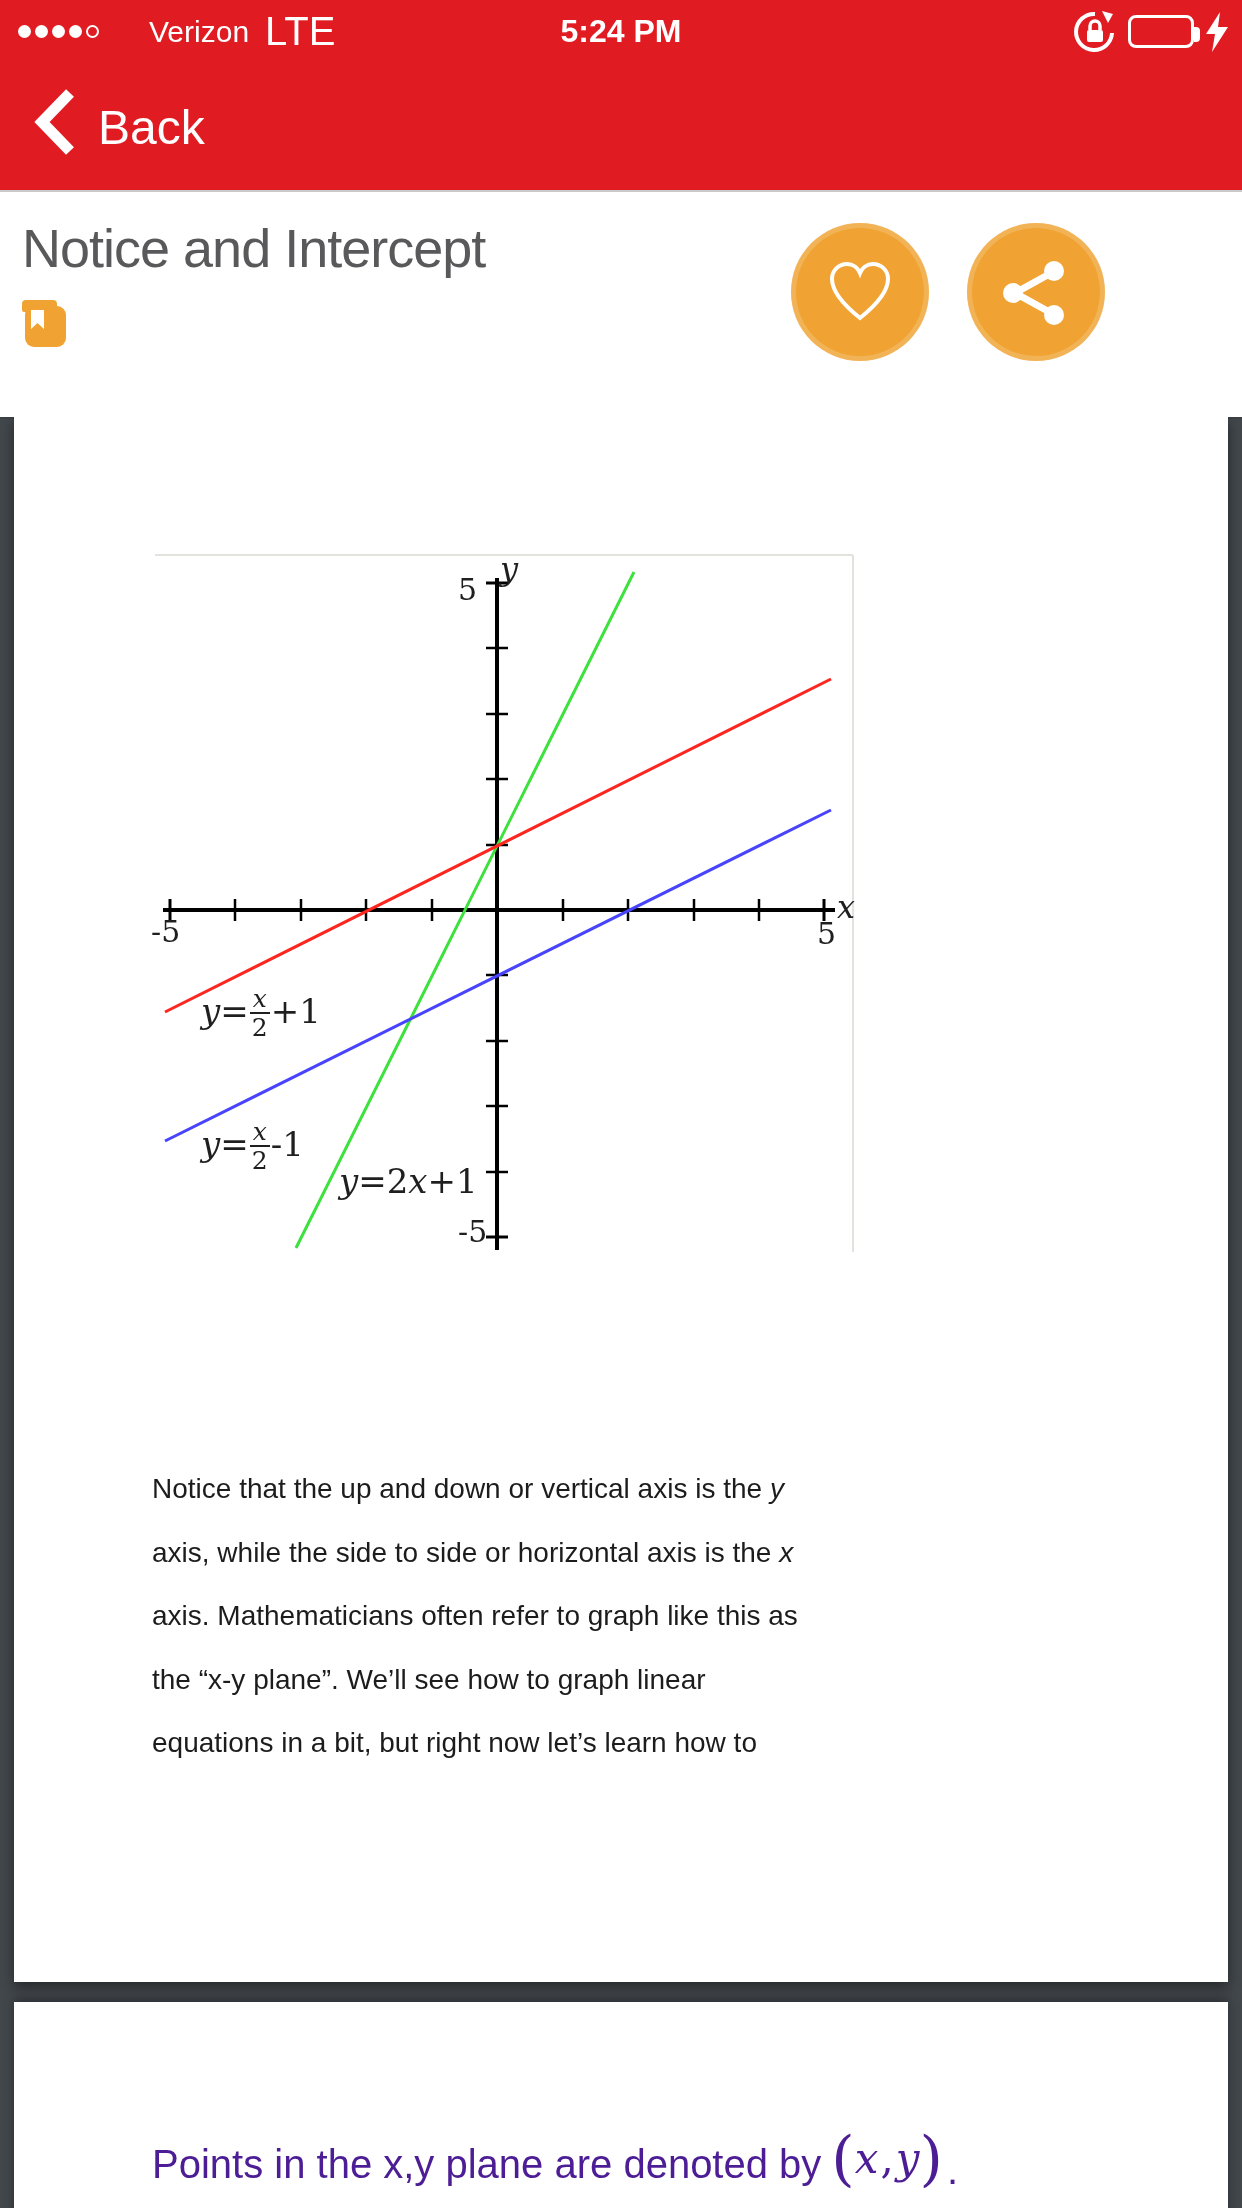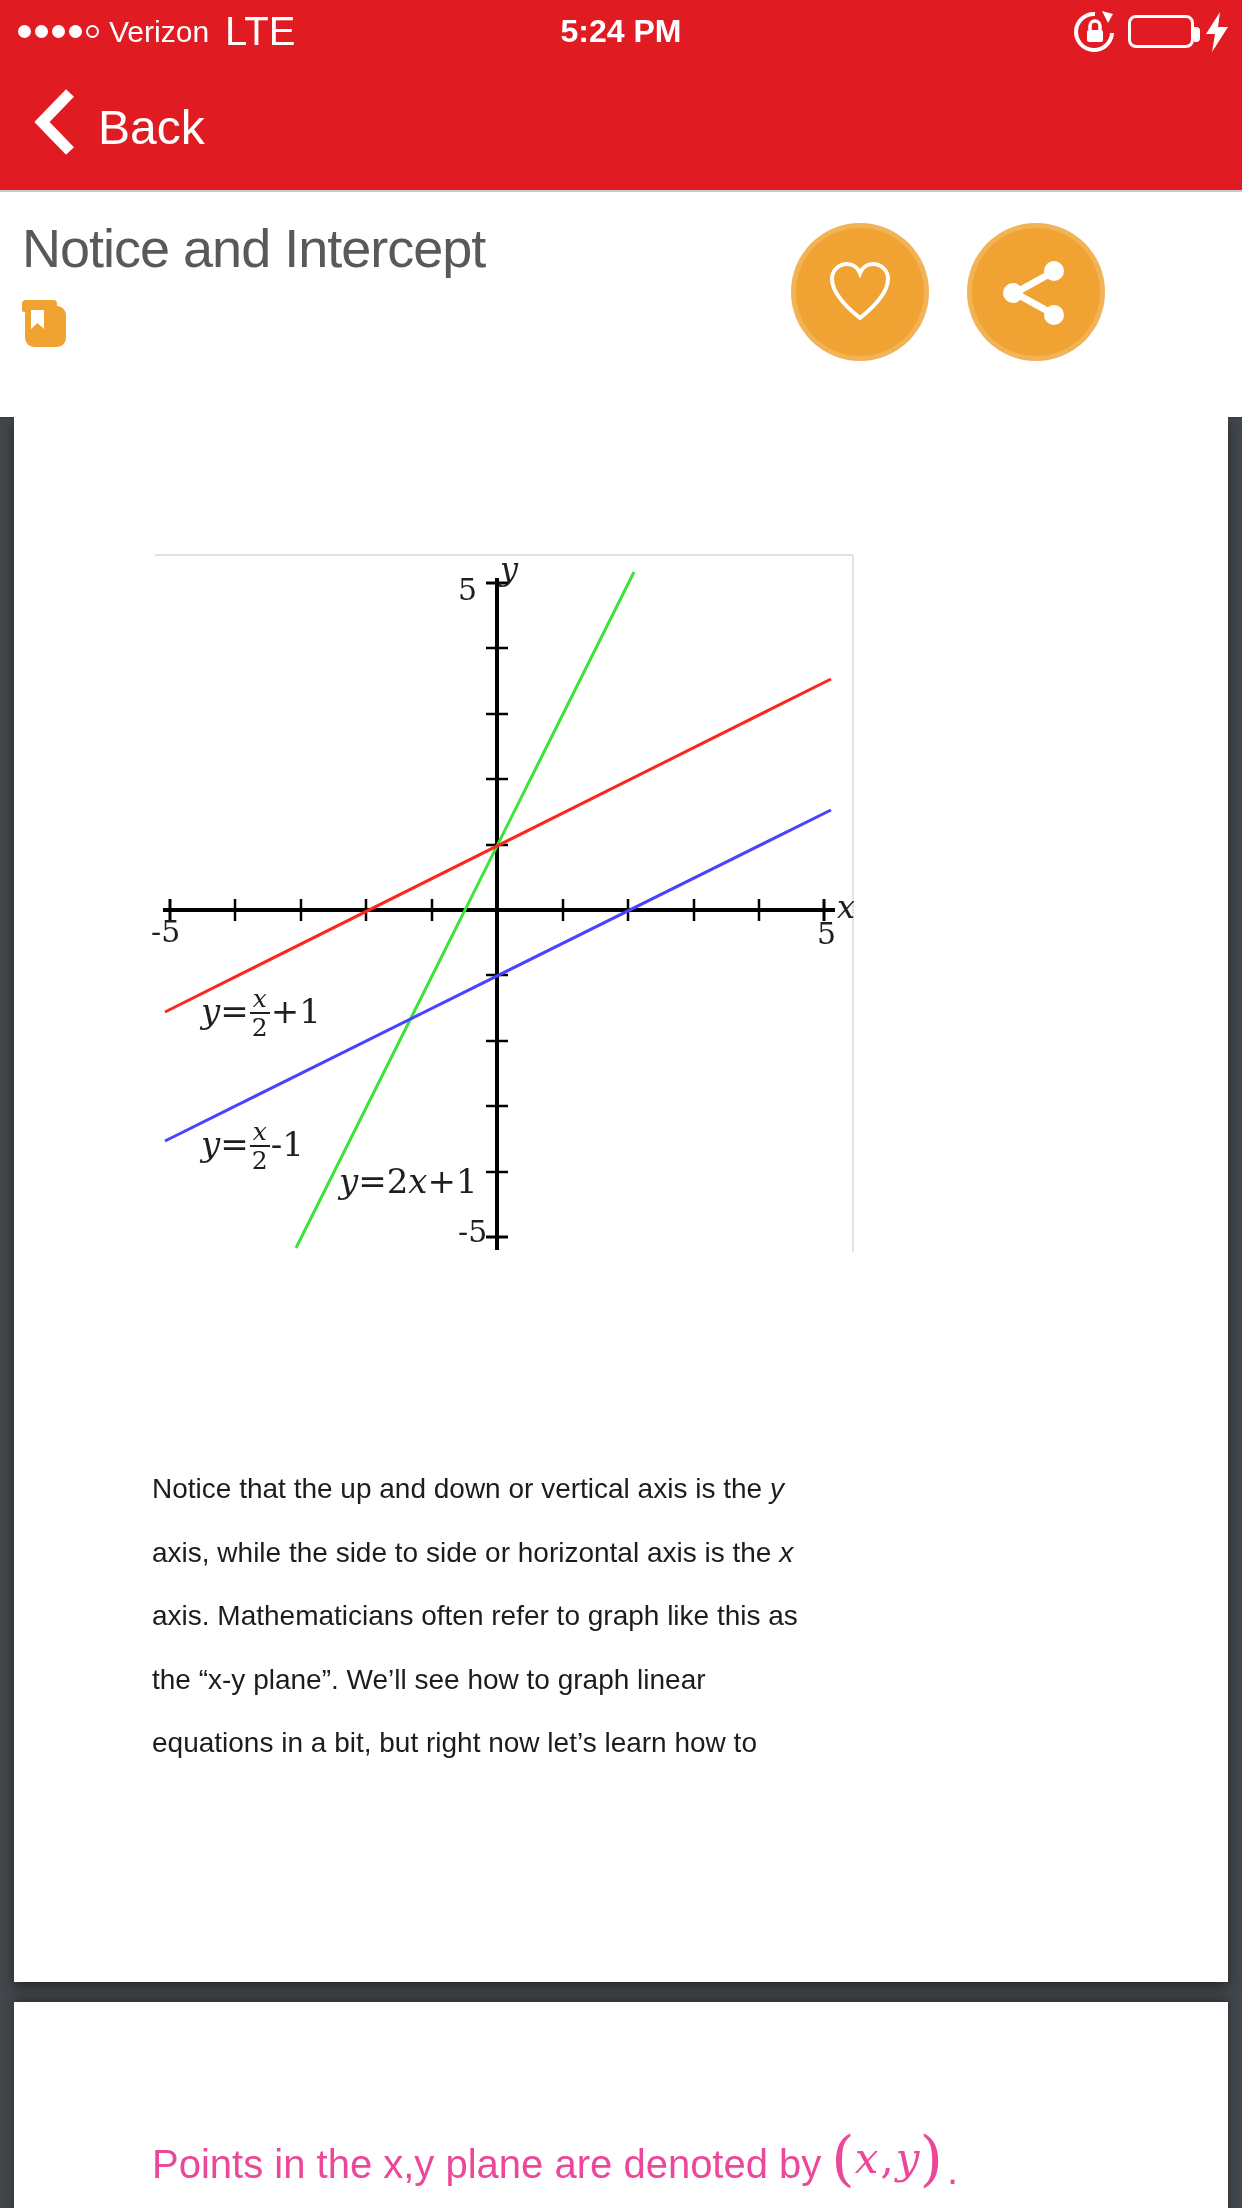--- a/index.html
+++ b/index.html
@@ -7,21 +7,21 @@
   body { position:relative; background:#42474c; overflow:hidden;
          font-family:"Liberation Sans", sans-serif; }
 
   
   .statusbar { position:absolute; top:0; left:0; width:1242px; height:63px;
                background:#e11b22; color:#fff; z-index:5; }
   .sb-left { position:absolute; left:18px; top:0; height:63px; display:flex; align-items:center; }
   .dots { display:flex; align-items:center; gap:4px; margin-right:10px; }
   .dot { width:13px; height:13px; border-radius:50%; background:#fff; }
   .dot.hollow { background:transparent; border:2px solid #fff; }
-  .carrier { font-size:30px; }
+  .carrier { font-size:30px;margin-left:40px; }
   .network { font-size:40px; margin-left:16px; }
   .sb-time { position:absolute; left:0; right:0; top:0; height:63px; display:flex;
              align-items:center; justify-content:center; font-size:32px; font-weight:700; }
   .sb-right { position:absolute; right:12px; top:0; height:63px; display:flex;
               align-items:center; gap:10px; }
   .battery { position:relative; width:66px; height:33px; border:3px solid #fff;
              border-radius:8px; padding:3px; }
   .battery-fill { width:100%; height:100%; border-radius:3px; }
   .battery-tip { position:absolute; right:-9px; top:9px; width:6px; height:15px;
                  background:#fff; border-radius:0 4px 4px 0; }
@@ -71,21 +71,21 @@
   .geq .frac .num { font-size:25px; font-style:italic; padding:0 3px 1px;
                     border-bottom:2px solid #1f1f1f; }
   .geq .frac .den { font-size:25px; padding-top:1px; }
 
   
   .para { position:absolute; left:138px; top:1040px; width:1020px; color:#1c1c1c;
           font-size:28px; line-height:63.5px; white-space:nowrap; }
   .para i { font-style:italic; }
 
   
-  .points-line { position:absolute; left:138px; top:132px; color:#ec4899; font-size:40px;
+  .points-line { position:absolute; left:138px; top:132px; color:#4c1d95; font-size:40px;
                  white-space:nowrap; display:flex; align-items:center;justify-content:space-between; }
   .math { display:inline-flex; align-items:center; font-family:"DejaVu Serif", serif;
           margin-left:10px; transform:translateY(-6px); }
   .math .paren { font-size:60px; line-height:1; font-weight:400; }
   .math .mi { font-style:italic; font-size:42px; }
   .math .mc { font-size:42px; padding:0 2px; }
   .period { font-size:40px; transform:translateY(6px); margin-left:4px; }
 </style>
 </head>
 <body>

